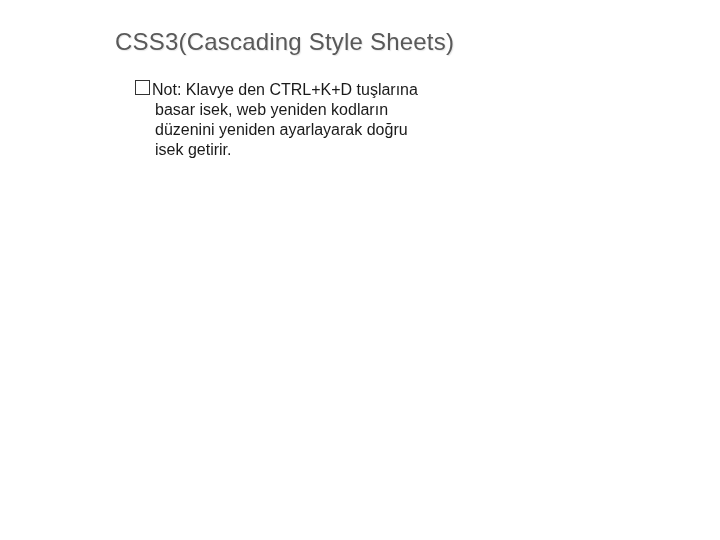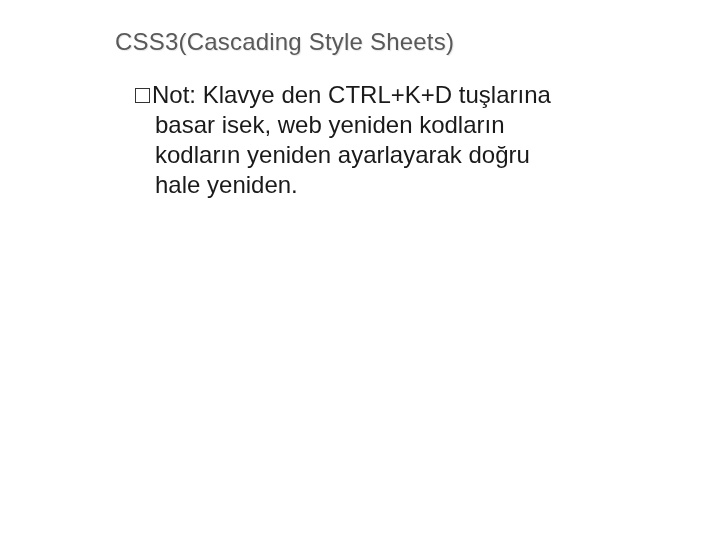--- a/index.html
+++ b/index.html
@@ -26,21 +26,21 @@
     color: #595959;
     font-weight: 400;
     letter-spacing: 0.2px;
     text-shadow: 1px 1px 1px rgba(180,180,180,0.35);
   }
   .body {
     position: absolute;
     top: 80px;
     left: 135px;
     width: 470px;
-    font-size: 24px;
+    font-size: 16px;
     color: #1a1a1a;
     line-height: 1.25;
   }
   .body .line {
     display: block;
   }
   .bullet-square {
     display: inline-block;
     width: 13px;
     height: 13px;
@@ -60,17 +60,17 @@
 
 <div class="slide">
 
   <div class="title">CSS3(Cascading Style Sheets)</div>
 
   <div class="body">
     <span class="line">
       <span class="bullet-square"></span><span>Not:</span><span> Klavye den CTRL+K+D tuşlarına</span>
     </span>
     <span class="line indent">basar isek, web yeniden kodların</span>
-    <span class="line indent">kodların yeniden ayarlayarak doğru</span>
-    <span class="line indent">hale yeniden.</span>
+    <span class="line indent">düzenini yeniden ayarlayarak doğru</span>
+    <span class="line indent">isek getirir.</span>
   </div>
 
 </div>
 
 </body></html>

